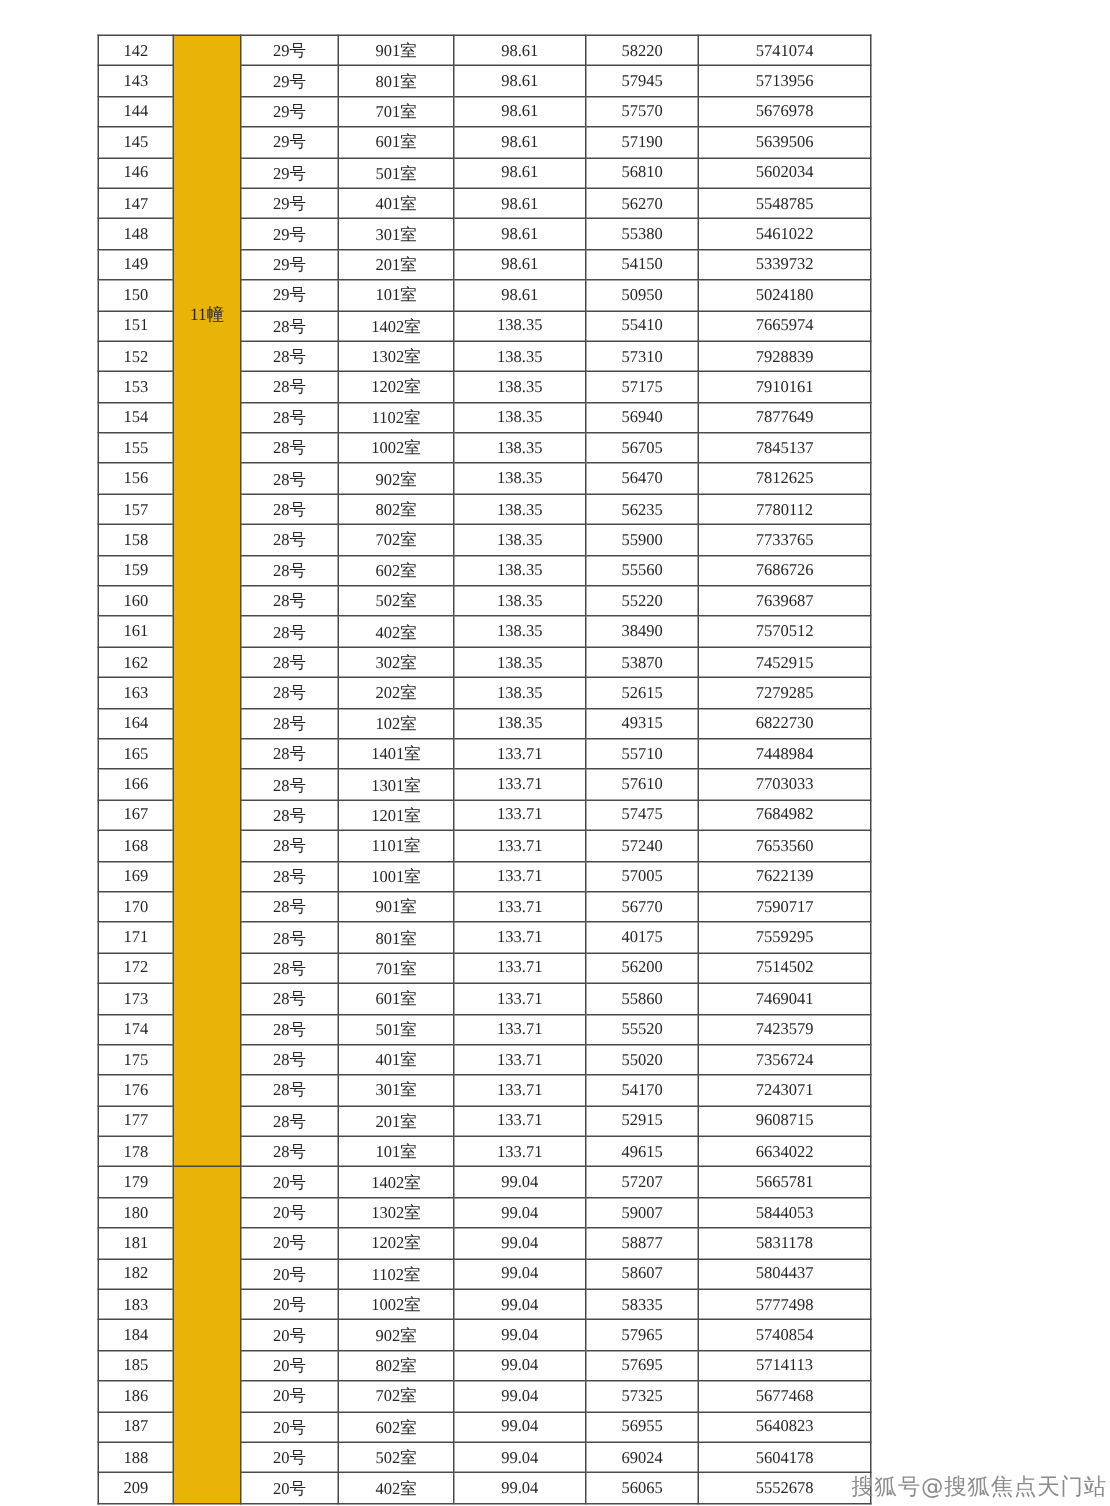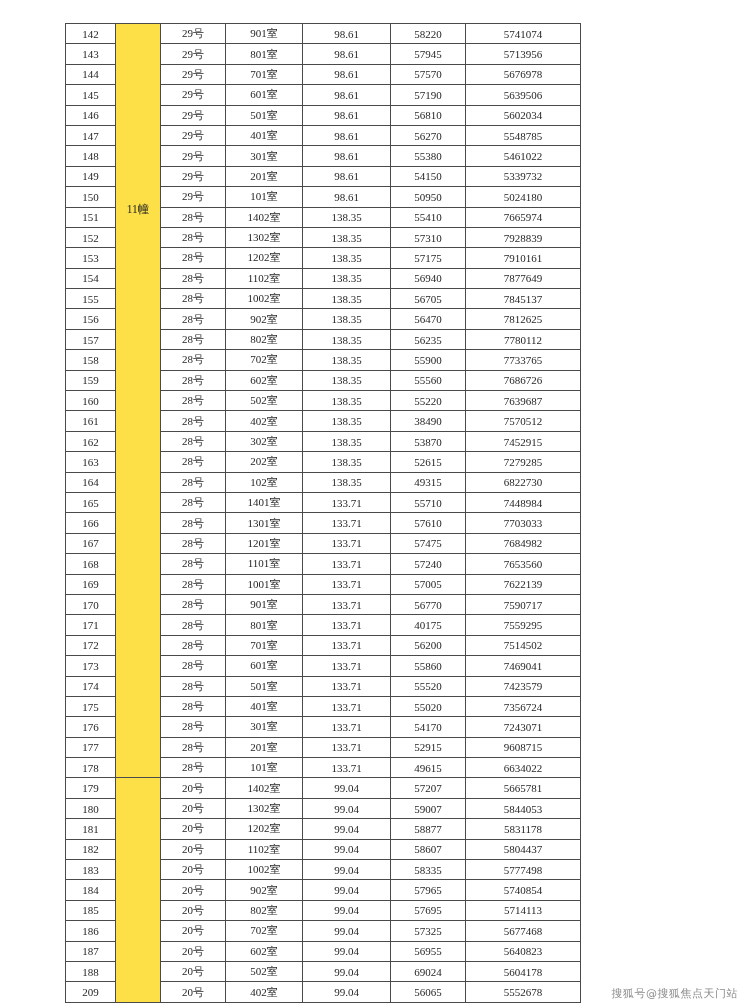--- a/index.html
+++ b/index.html
@@ -27,27 +27,27 @@
     color: #262626;
     height: 19.4px;
     padding: 0;
     white-space: nowrap;
     overflow: hidden;
   }
   .price-table td.building-cell {
     vertical-align: top;
     padding-top: 178px;
     font-size: 11.5px;
-    background: #fde047;
+    background: #eab308;
   }
   .watermark {
     position: absolute;
     right: 2px;
     bottom: 3px;
-    font-size: 11px;
+    font-size: 15px;
     color: #8c8c8c;
     letter-spacing: 0.5px;
     white-space: nowrap;
   }
 </style>
 </head>
 <body>
 
 <table class="price-table">
   <colgroup>

